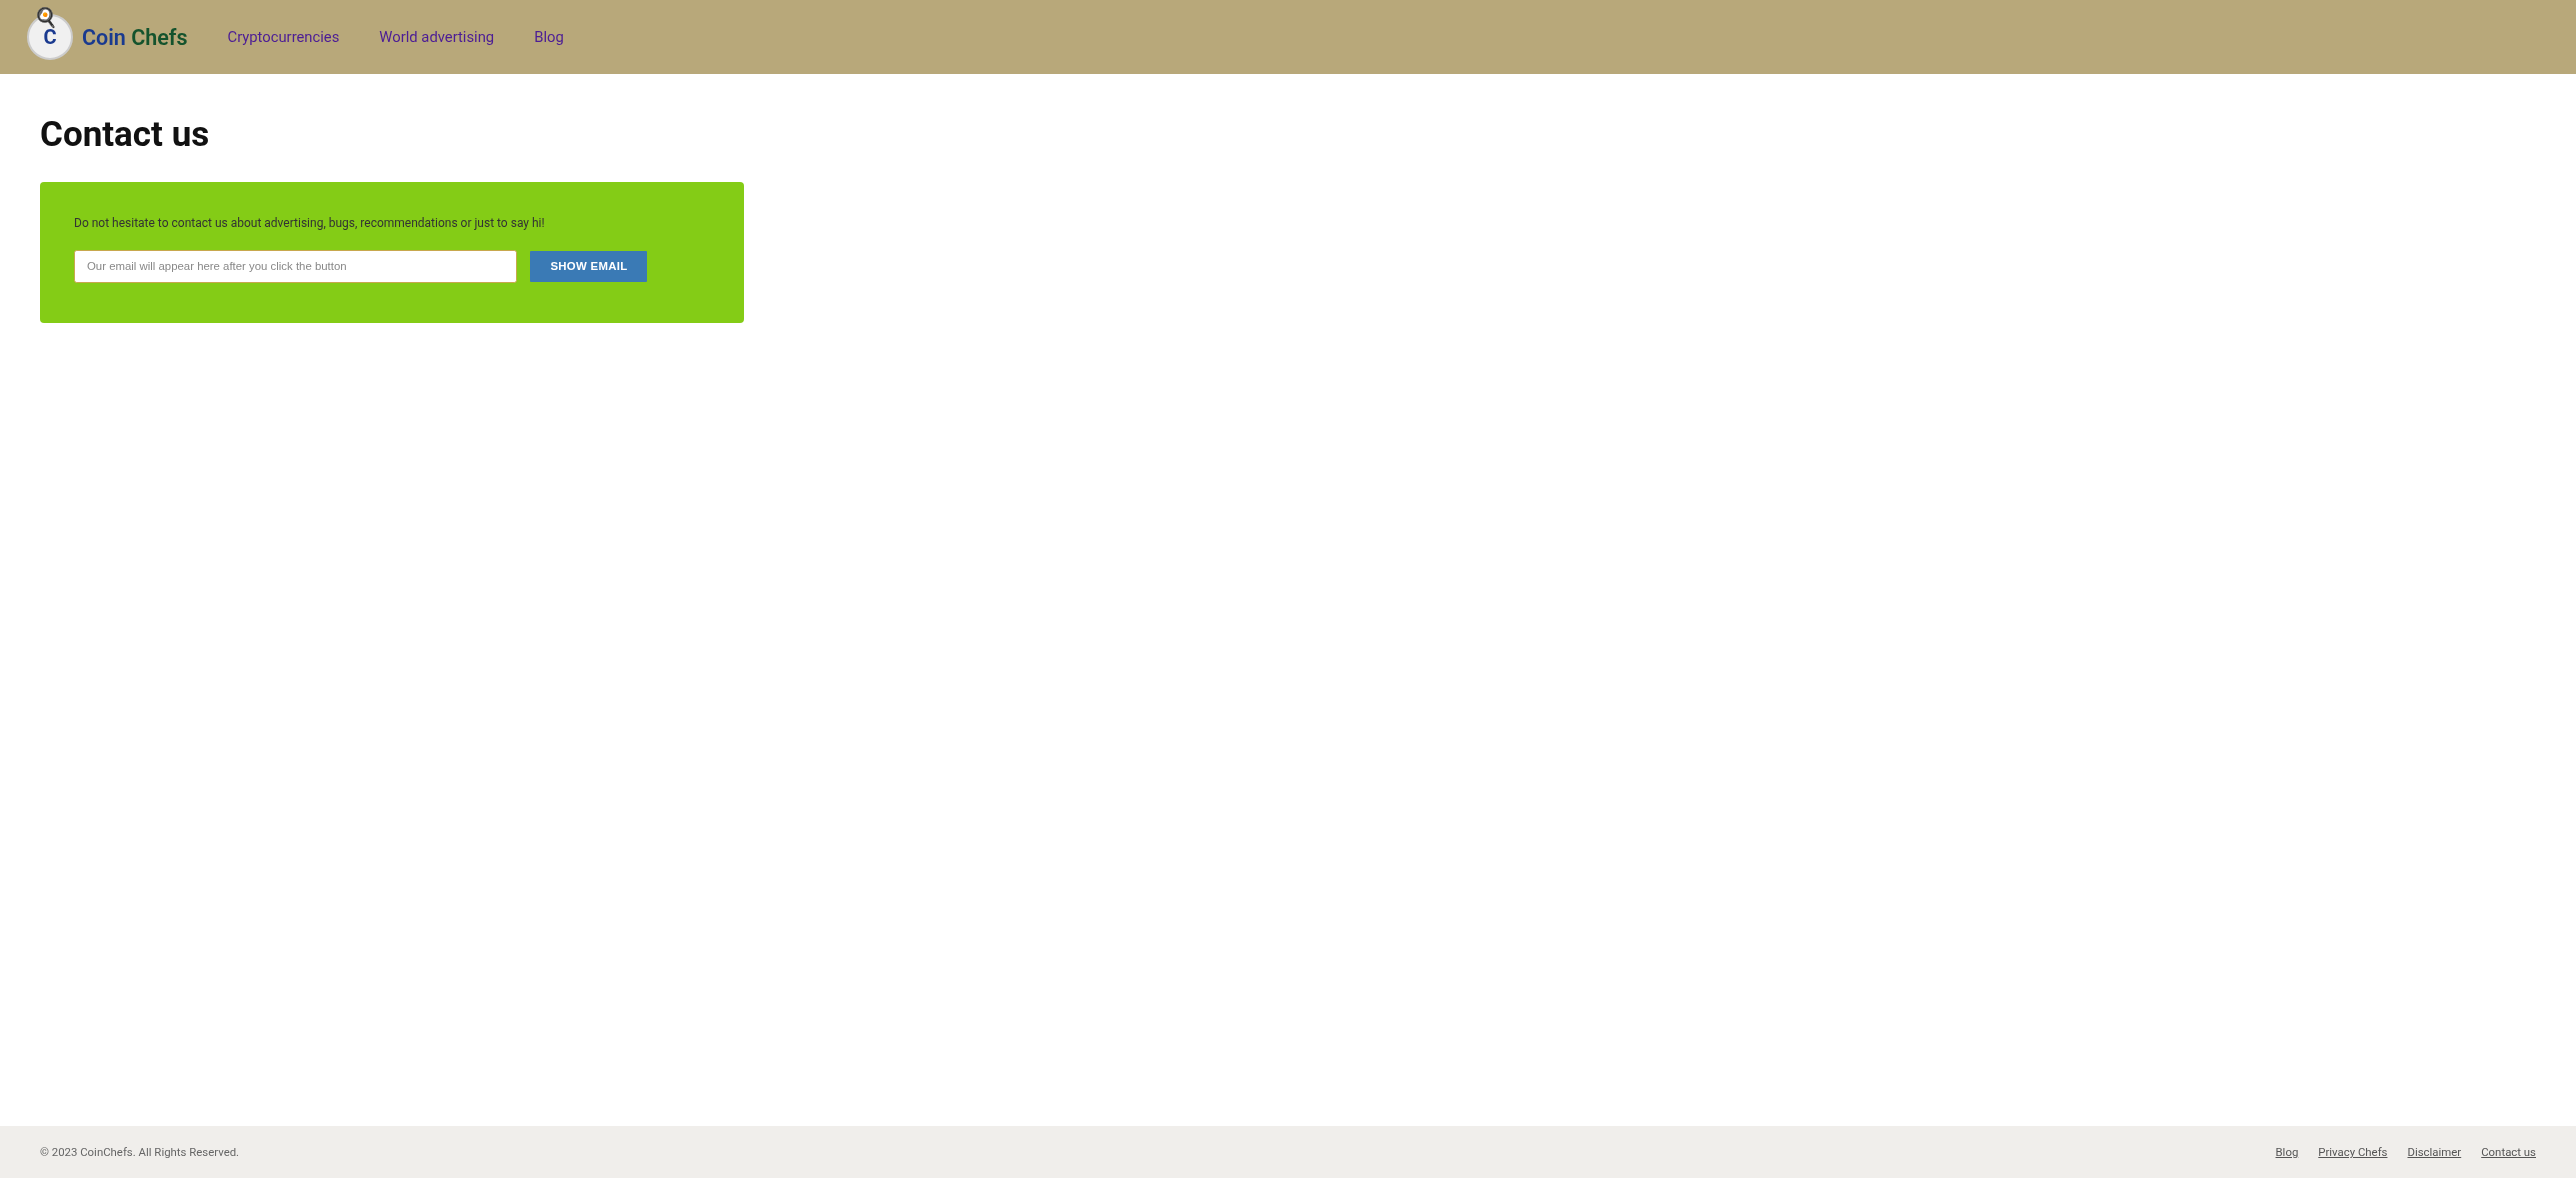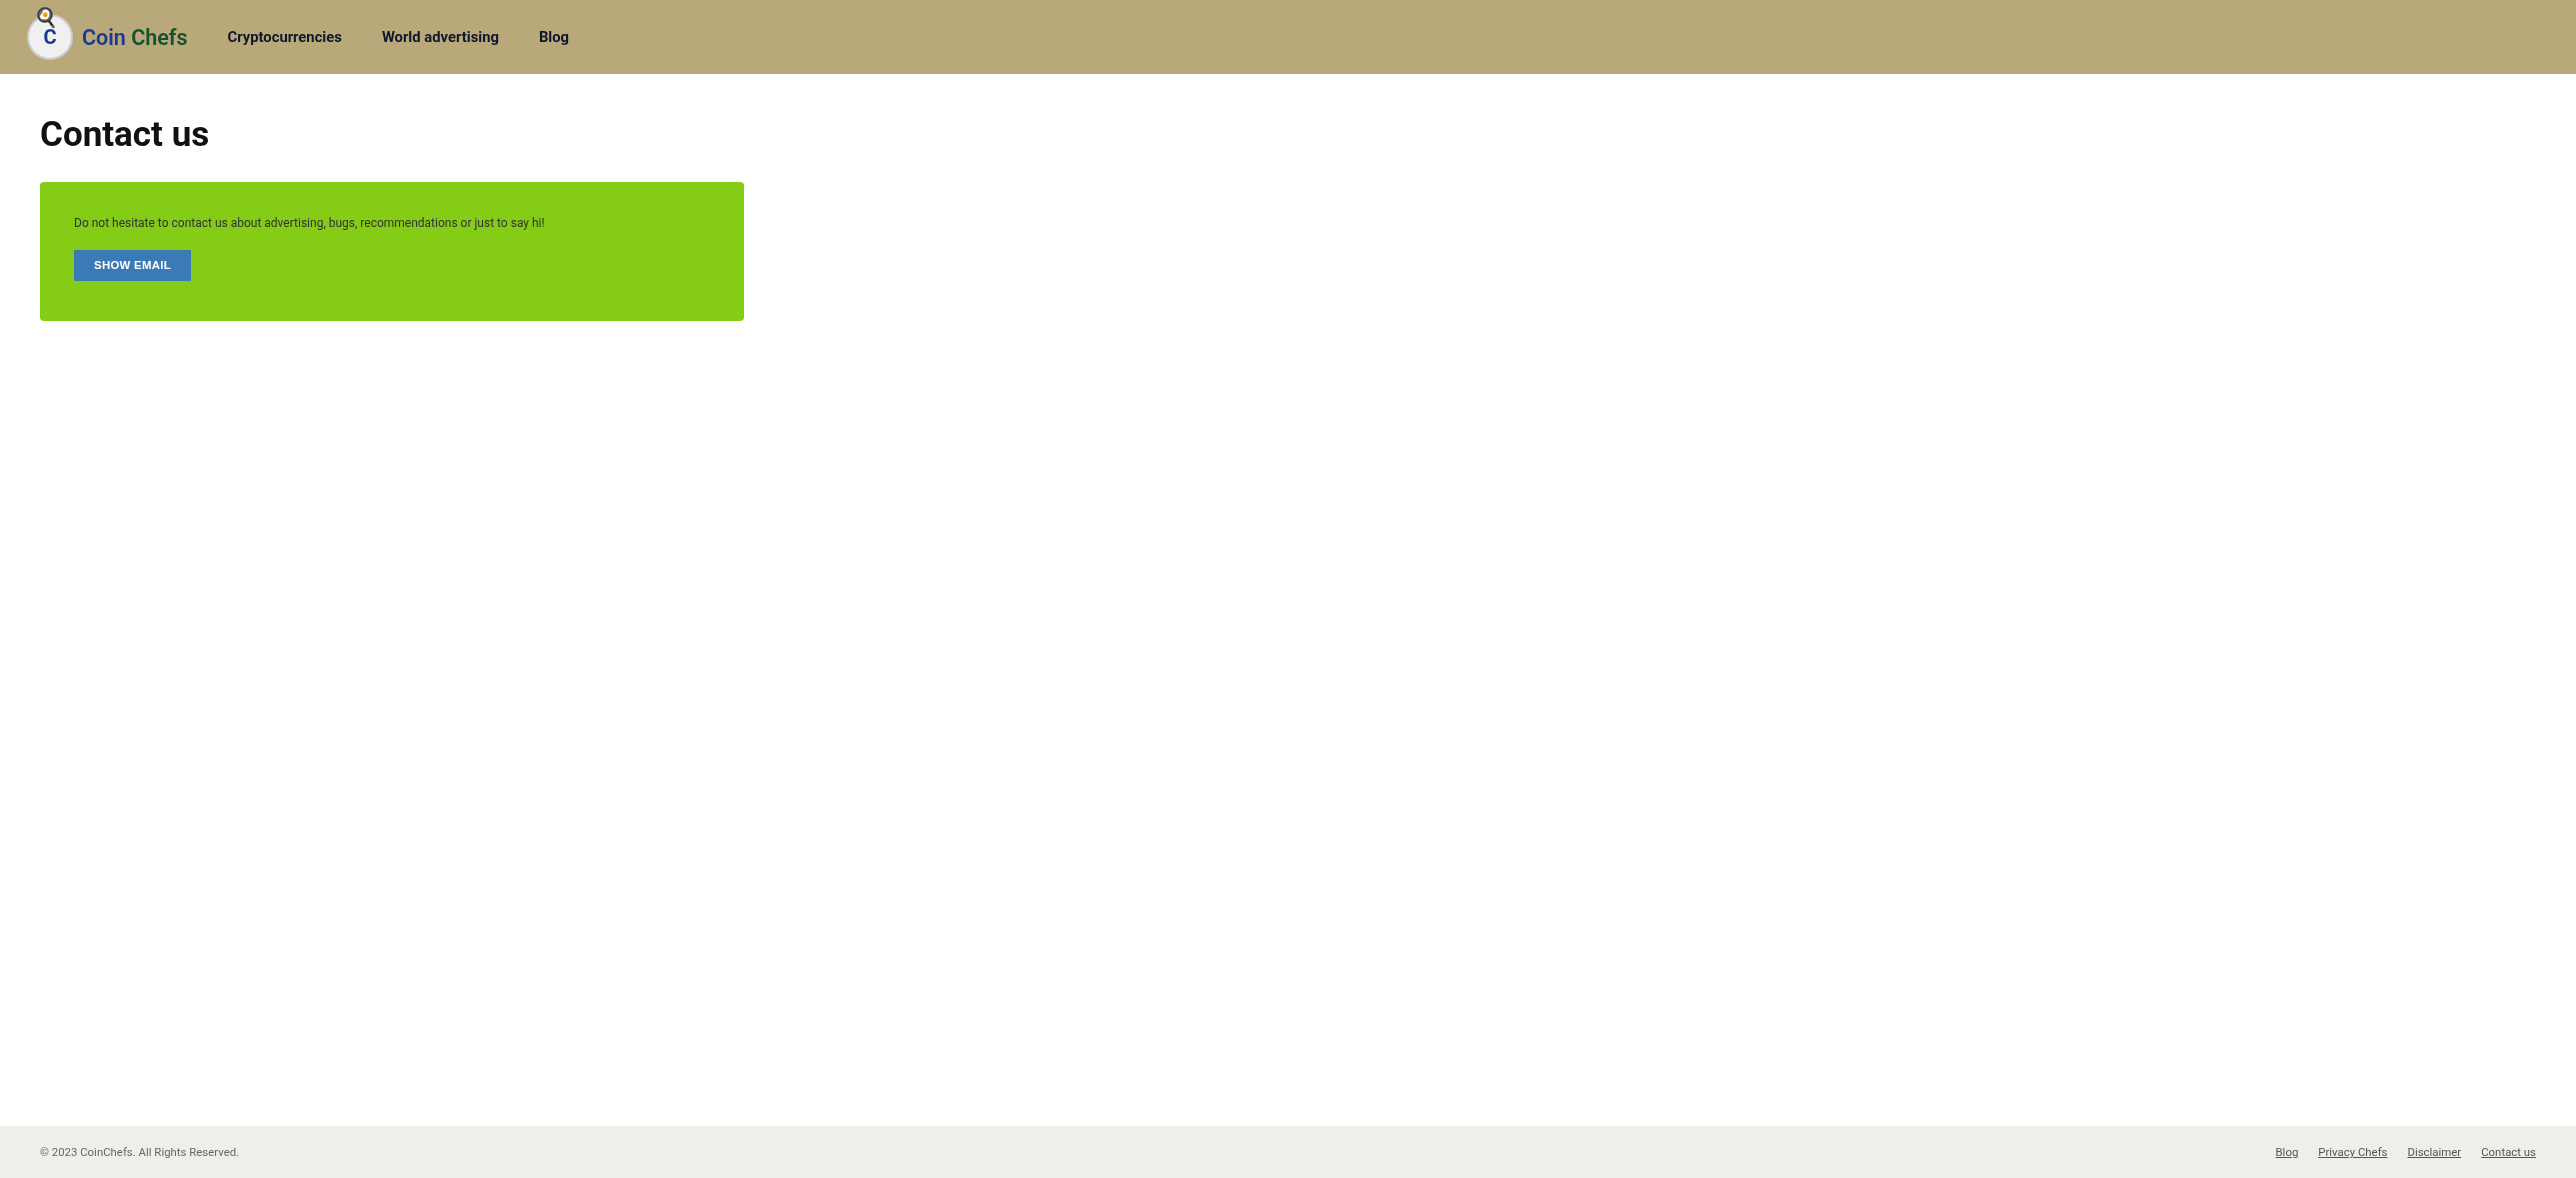--- a/index.html
+++ b/index.html
@@ -77,23 +77,23 @@
     }
 
     nav {
       display: flex;
       align-items: center;
       gap: 40px;
     }
 
     nav a {
       text-decoration: none;
-      color: #0f172a;
+      color: #4c1d95;
       font-size: 14.8px;
-      font-weight: 700;
+      font-weight: 400;
     }
 
     
     main {
       flex: 1;
       padding: 40px 40px 54px 40px;
       max-width: 805px;
     }
 
     .page-title {
@@ -200,20 +200,21 @@
   </nav>
 </header>
 
 <main>
   <h1 class="page-title">Contact us</h1>
 
   <div class="contact-box">
     <p class="contact-description">Do not hesitate to contact us about advertising, bugs, recommendations or just to say hi!</p>
 
     <div class="email-row">
+      <input class="email-input" type="text" readonly="" placeholder="Our email will appear here after you click the button" style="">
       <button class="show-email-btn">SHOW EMAIL</button>
     </div>
   </div>
 </main>
 
 <footer>
   <span class="footer-copyright">© 2023 CoinChefs. All Rights Reserved.</span>
 
   <div class="footer-links">
     <a href="#">Blog</a>

